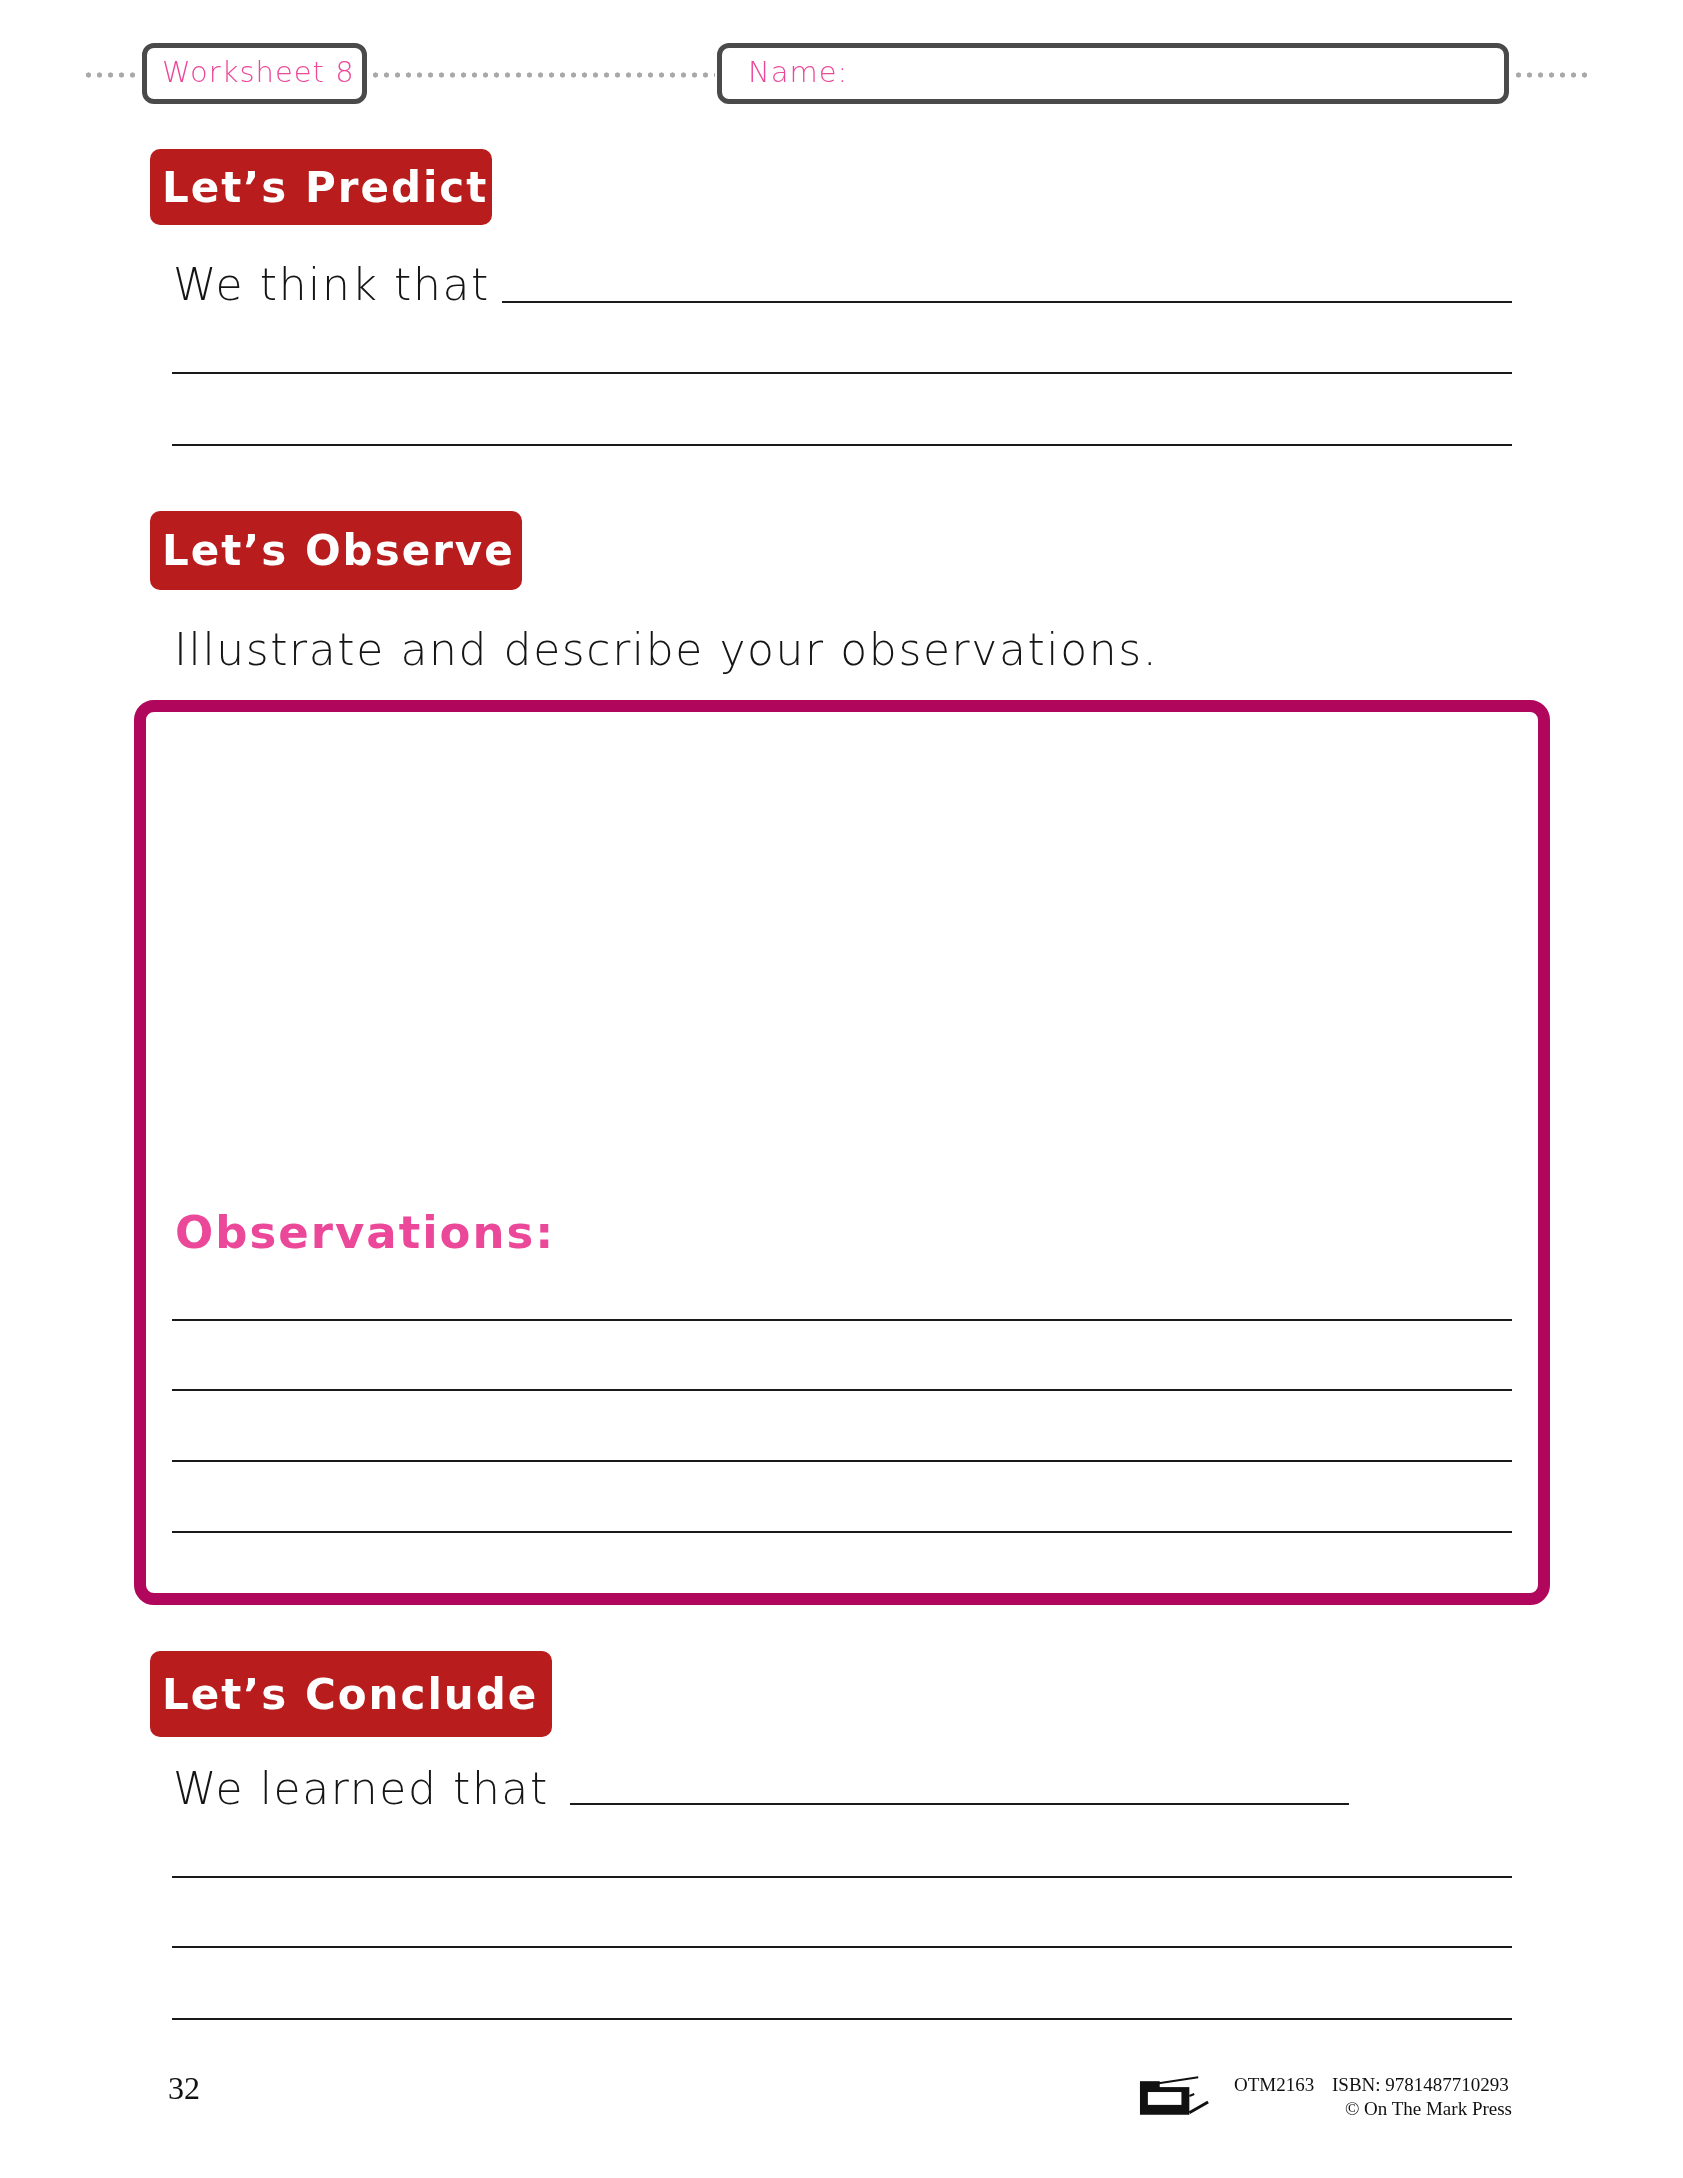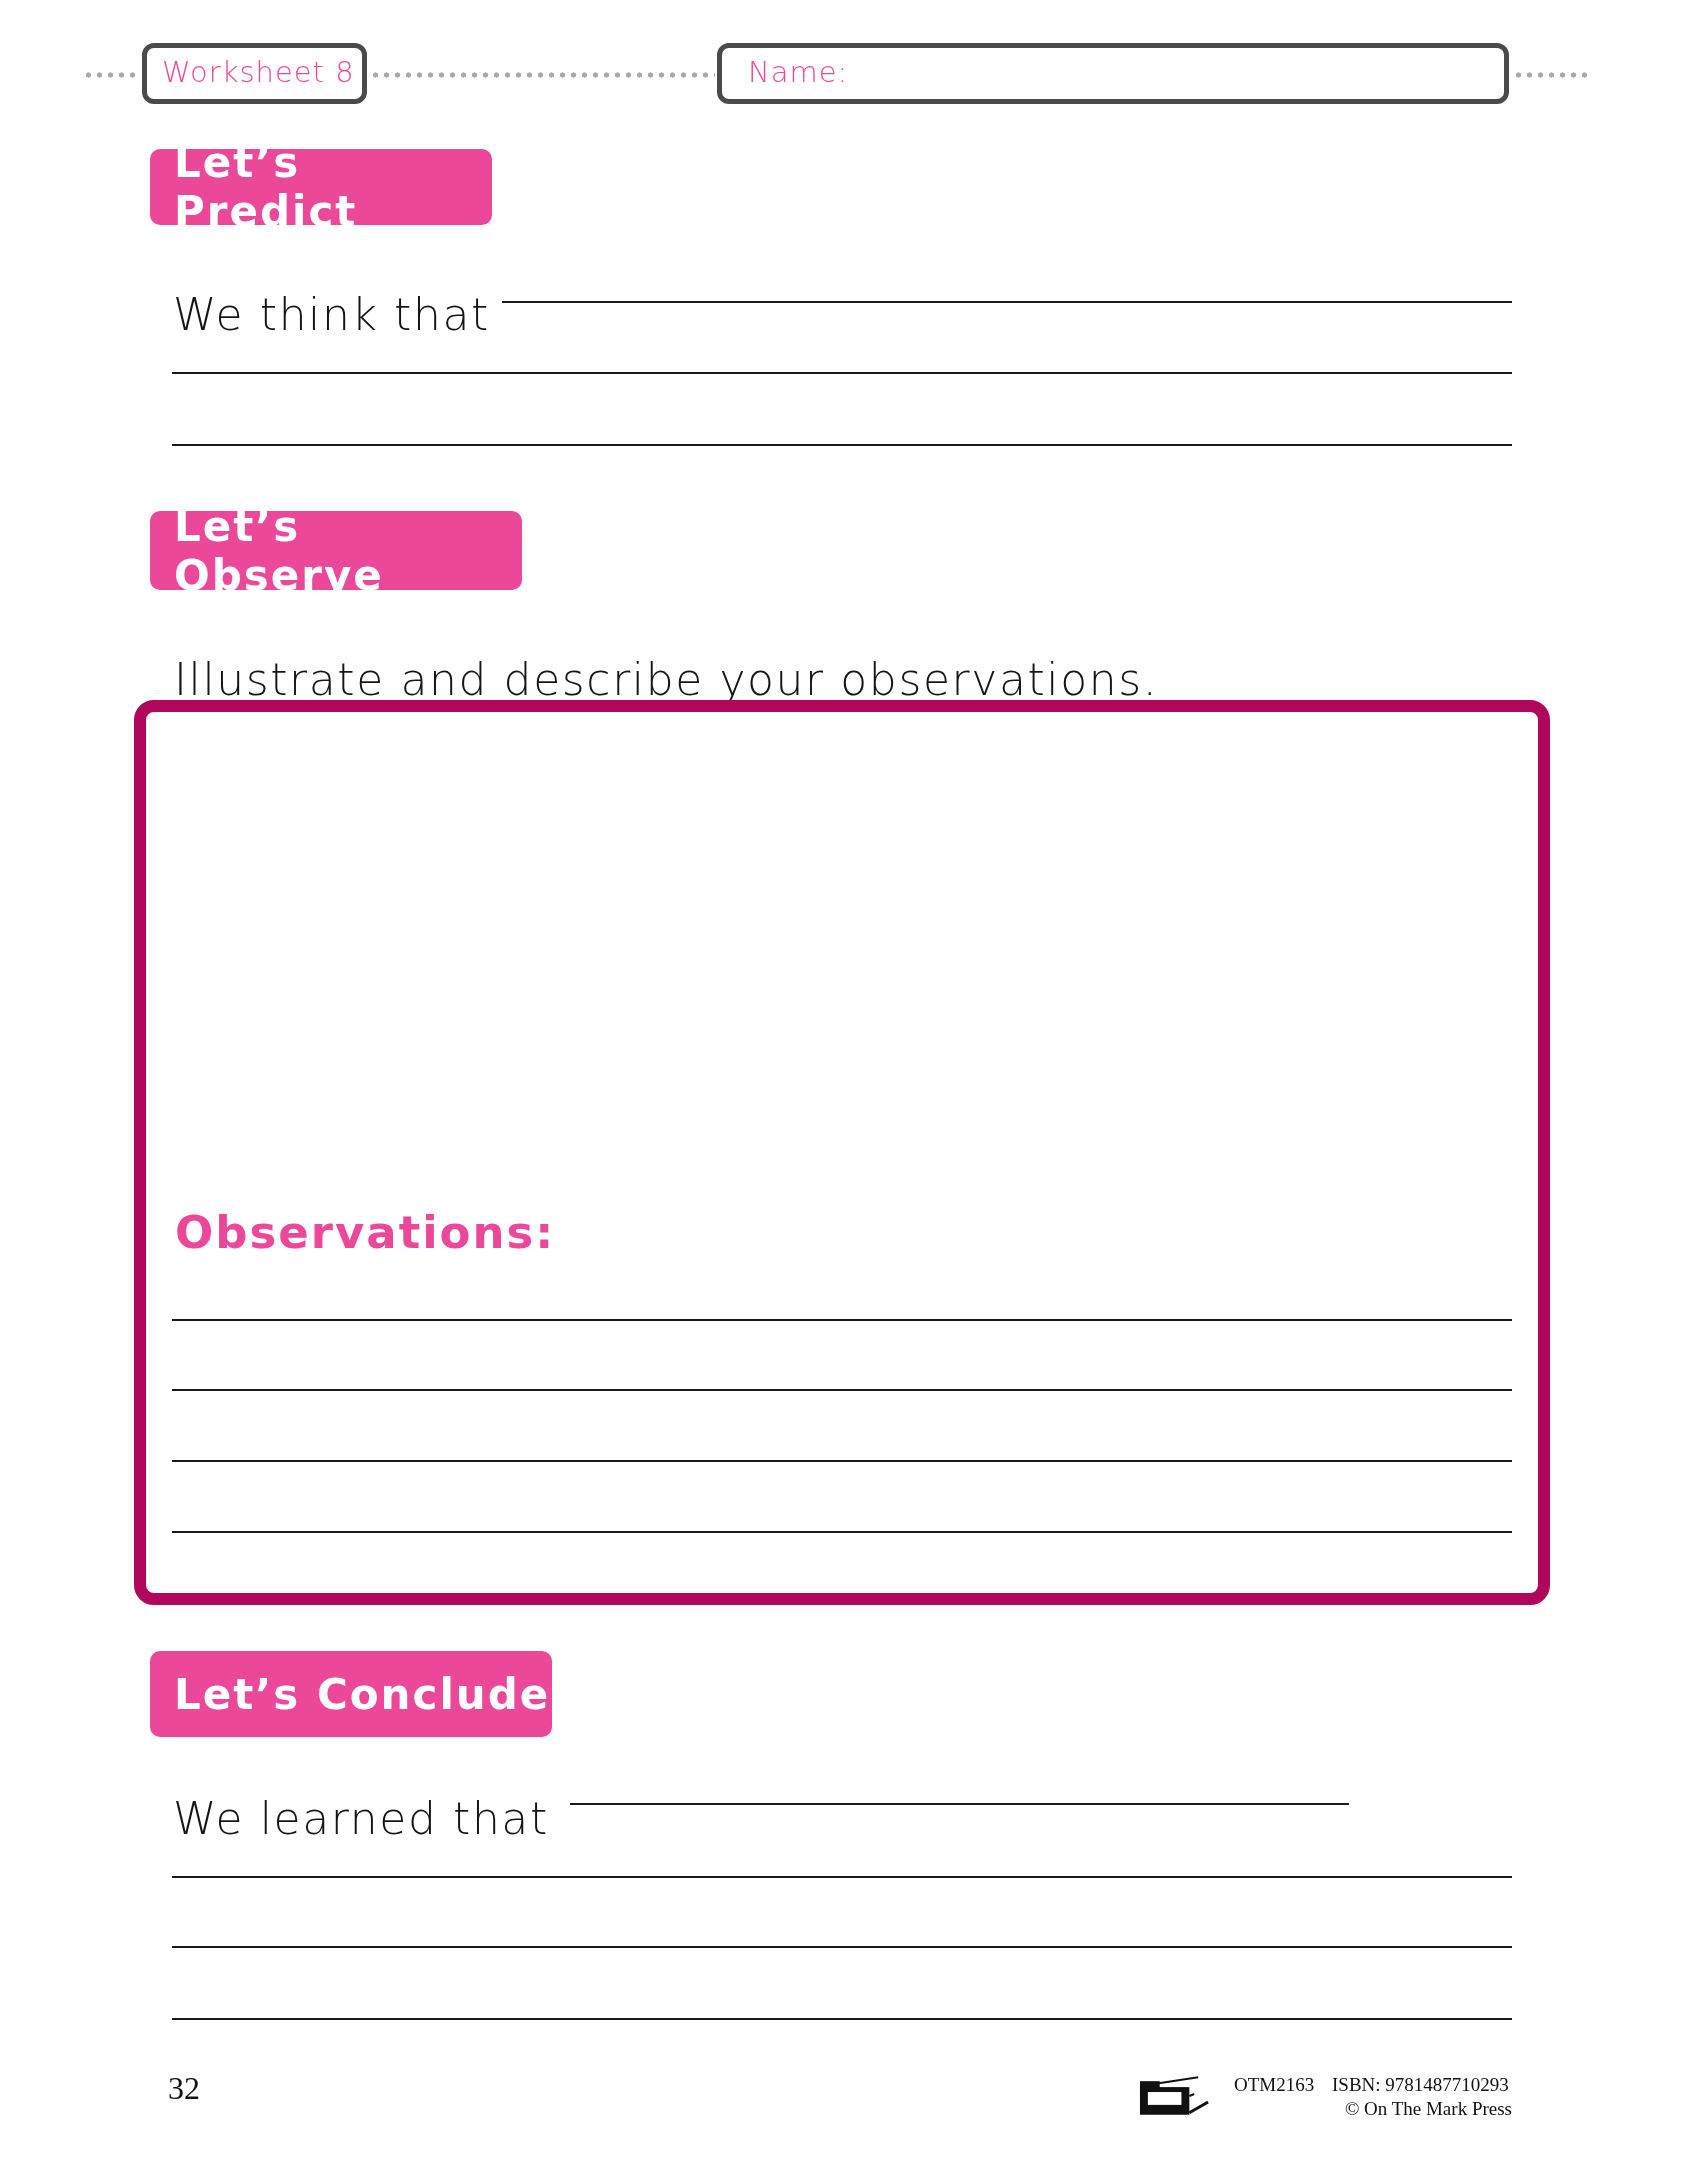--- a/index.html
+++ b/index.html
@@ -9,27 +9,27 @@
     background-image: radial-gradient(circle, #a9a9a9 2.4px, transparent 2.8px);
     background-size: 11px 6px; background-repeat: repeat-x;
   }
   .hdr-box {
     position: absolute; border: 5px solid #4a4a4a; border-radius: 12px; background: #fff; box-sizing: border-box;
   }
   .hdr-label {
     position: absolute; font-family: "DejaVu Sans", sans-serif; font-weight: 200; font-size: 29px; color: #ec4899; letter-spacing: 1px;
   }
   .section-tab {
-    position: absolute; background: #ec4899; border-radius: 10px; box-sizing: border-box;
+    position: absolute; background: #b91c1c; border-radius: 10px; box-sizing: border-box;
     color: #ffffff; font-family: "DejaVu Sans", sans-serif; font-weight: bold; font-size: 42px;
-    letter-spacing: 2px; display: flex; align-items: center; padding-left: 24px;
+    letter-spacing: 2px; display: flex; align-items: center; padding-left: 12px;
   }
   .prompt {
     position: absolute; font-family: "DejaVu Sans", sans-serif; font-weight: 200; font-size: 44px; color: #151515;
-    letter-spacing: 1.6px; white-space: nowrap; line-height: 1; margin-top: 30px;
+    letter-spacing: 1.6px; white-space: nowrap; line-height: 1;
   }
   .rule { position: absolute; height: 0; border-top: 2px solid #1a1a1a; }
   .obs-frame {
     position: absolute; border: 12px solid #b0075c; border-radius: 20px; box-sizing: border-box;
   }
   .obs-heading {
     position: absolute; color: #ec4899; font-weight: bold; font-size: 45px; letter-spacing: 2px; line-height: 1;
     font-family: "DejaVu Sans", sans-serif;
   }
   .page-num { position: absolute; font-family: "Liberation Serif", serif; font-size: 32px; color: #111; }

